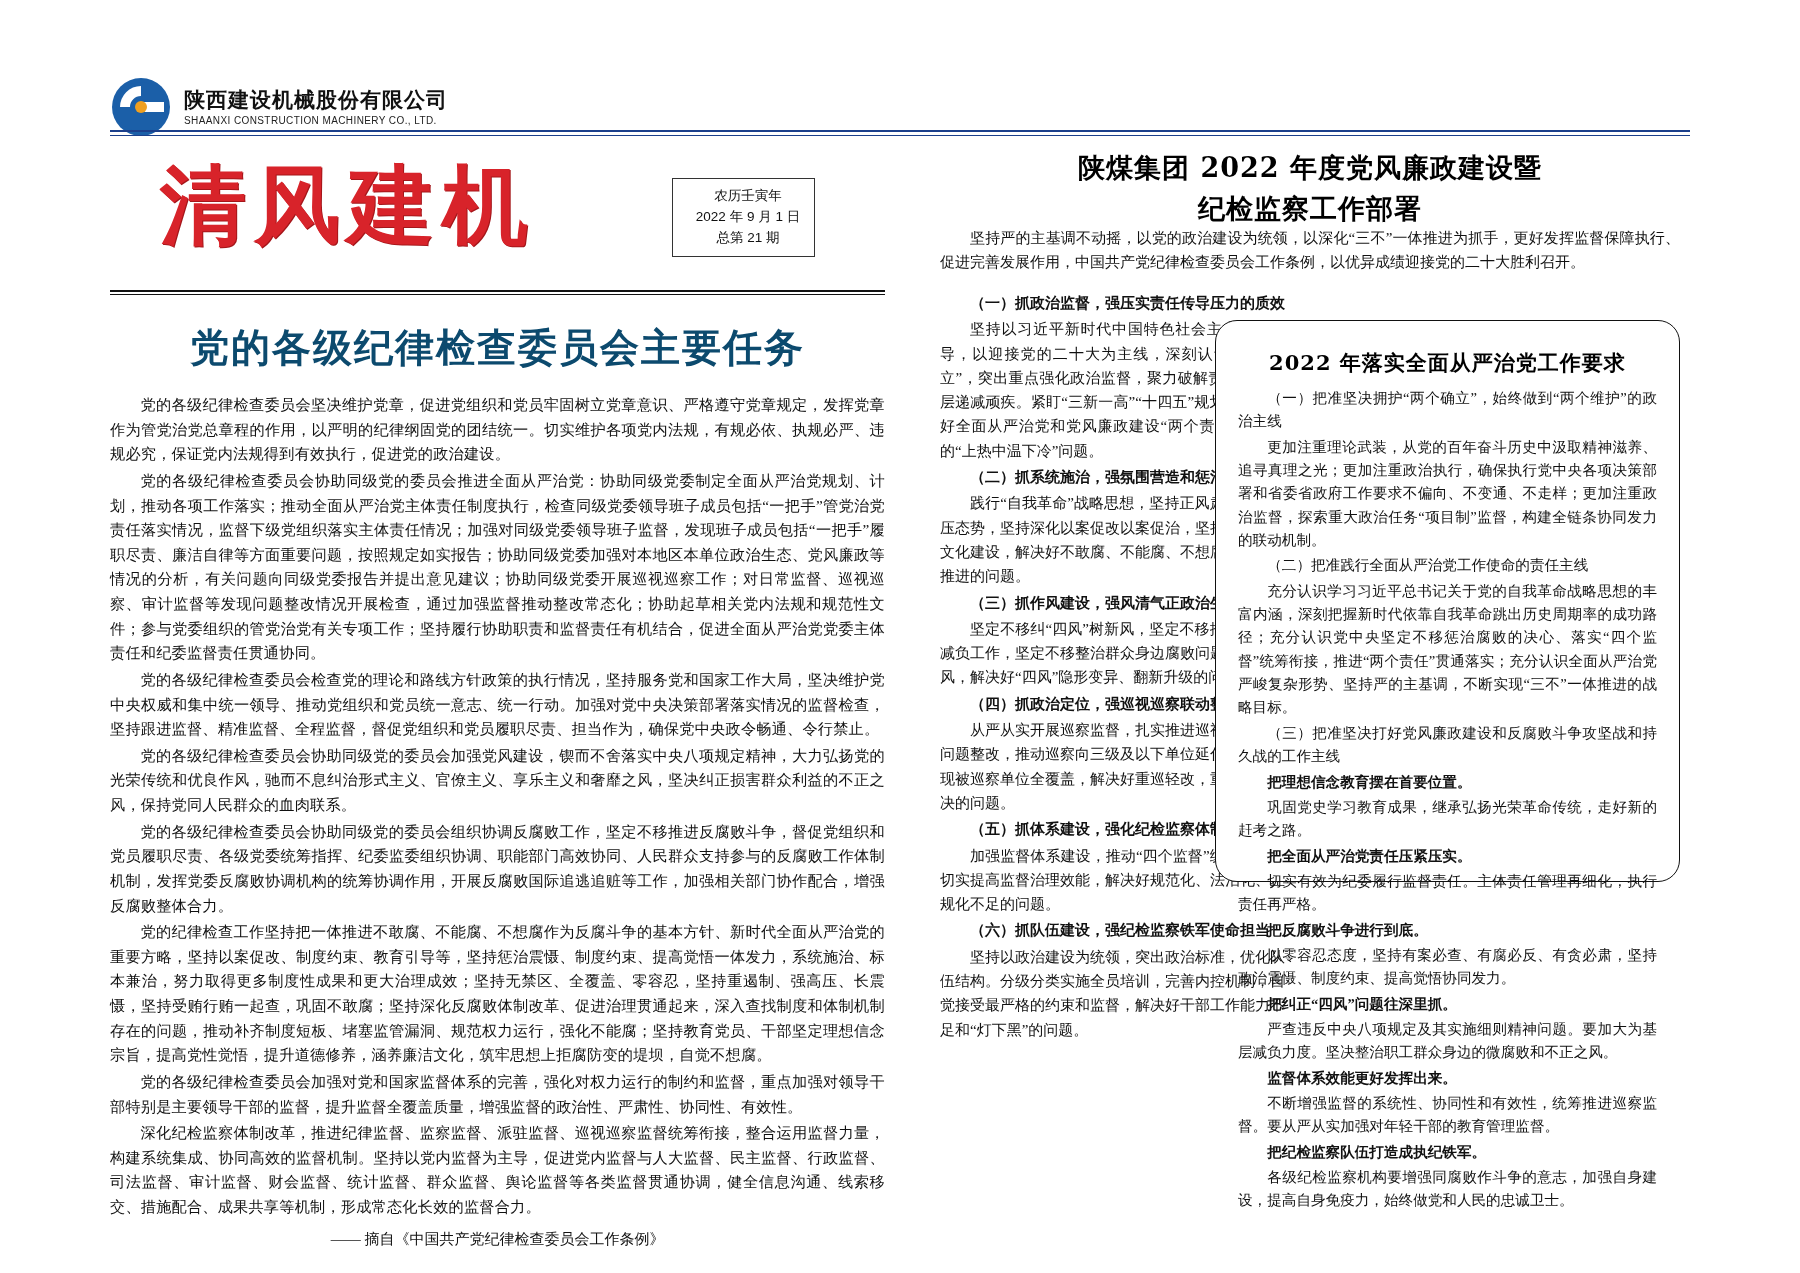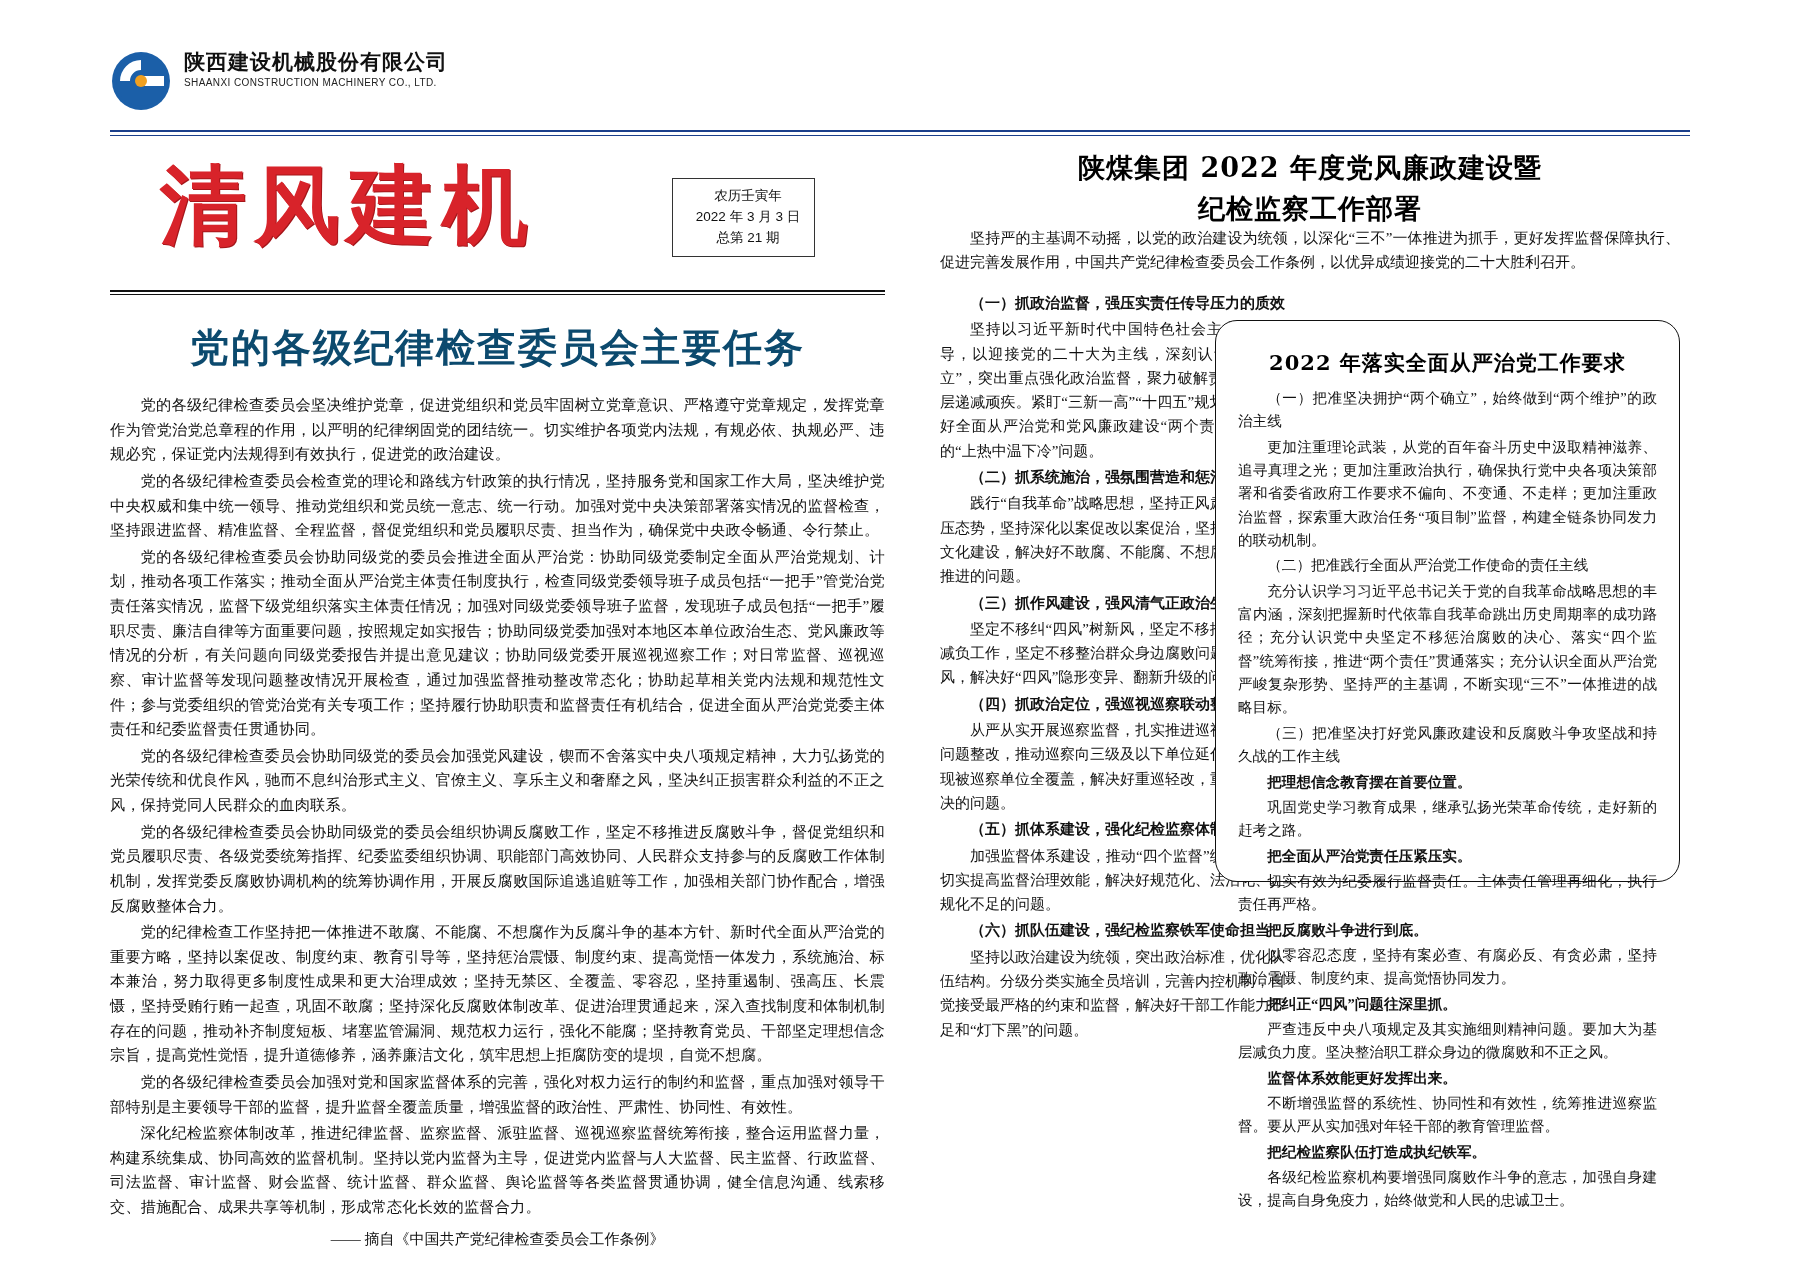--- a/index.html
+++ b/index.html
@@ -20,23 +20,23 @@
     width: 1800px;
     height: 1273px;
     box-sizing: border-box;
     padding: 0;
   }
 
   
   .logo-block {
     position: absolute;
     left: 110px;
-    top: 50px;
+    top: 76px;
     display: flex;
-    align-items: flex-start;
+    align-items: center;
     gap: 12px;
   }
   .logo-mark {
     width: 62px;
     height: 62px;
     position: relative;
   }
   .logo-text {
     display: flex;
     flex-direction: column;
@@ -249,32 +249,32 @@
       <span class="logo-en">SHAANXI CONSTRUCTION MACHINERY CO., LTD.</span>
     </span>
   </div>
   <div class="logo-rule"></div>
   <div class="logo-rule2"></div>
 
   <div class="nameplate">清风建机</div>
 
   <div class="issue-box">
     <div>农历壬寅年</div>
-    <div>2022 年 3 月 3 日</div>
+    <div>2022 年 9 月 1 日</div>
     <div>总第 21 期</div>
   </div>
 
   <div class="left-col">
     <div class="left-rule-top"></div>
     <div class="left-rule-top2"></div>
     <div class="left-title">党的各级纪律检查委员会主要任务</div>
     <div class="body-text">
       <p>党的各级纪律检查委员会坚决维护党章，促进党组织和党员牢固树立党章意识、严格遵守党章规定，发挥党章作为管党治党总章程的作用，以严明的纪律纲固党的团结统一。切实维护各项党内法规，有规必依、执规必严、违规必究，保证党内法规得到有效执行，促进党的政治建设。</p>
+      <p>党的各级纪律检查委员会协助同级党的委员会推进全面从严治党：协助同级党委制定全面从严治党规划、计划，推动各项工作落实；推动全面从严治党主体责任制度执行，检查同级党委领导班子成员包括“一把手”管党治党责任落实情况，监督下级党组织落实主体责任情况；加强对同级党委领导班子监督，发现班子成员包括“一把手”履职尽责、廉洁自律等方面重要问题，按照规定如实报告；协助同级党委加强对本地区本单位政治生态、党风廉政等情况的分析，有关问题向同级党委报告并提出意见建议；协助同级党委开展巡视巡察工作；对日常监督、巡视巡察、审计监督等发现问题整改情况开展检查，通过加强监督推动整改常态化；协助起草相关党内法规和规范性文件；参与党委组织的管党治党有关专项工作；坚持履行协助职责和监督责任有机结合，促进全面从严治党党委主体责任和纪委监督责任贯通协同。</p>
       <p>党的各级纪律检查委员会检查党的理论和路线方针政策的执行情况，坚持服务党和国家工作大局，坚决维护党中央权威和集中统一领导、推动党组织和党员统一意志、统一行动。加强对党中央决策部署落实情况的监督检查，坚持跟进监督、精准监督、全程监督，督促党组织和党员履职尽责、担当作为，确保党中央政令畅通、令行禁止。</p>
-      <p>党的各级纪律检查委员会协助同级党的委员会推进全面从严治党：协助同级党委制定全面从严治党规划、计划，推动各项工作落实；推动全面从严治党主体责任制度执行，检查同级党委领导班子成员包括“一把手”管党治党责任落实情况，监督下级党组织落实主体责任情况；加强对同级党委领导班子监督，发现班子成员包括“一把手”履职尽责、廉洁自律等方面重要问题，按照规定如实报告；协助同级党委加强对本地区本单位政治生态、党风廉政等情况的分析，有关问题向同级党委报告并提出意见建议；协助同级党委开展巡视巡察工作；对日常监督、巡视巡察、审计监督等发现问题整改情况开展检查，通过加强监督推动整改常态化；协助起草相关党内法规和规范性文件；参与党委组织的管党治党有关专项工作；坚持履行协助职责和监督责任有机结合，促进全面从严治党党委主体责任和纪委监督责任贯通协同。</p>
       <p>党的各级纪律检查委员会协助同级党的委员会加强党风建设，锲而不舍落实中央八项规定精神，大力弘扬党的光荣传统和优良作风，驰而不息纠治形式主义、官僚主义、享乐主义和奢靡之风，坚决纠正损害群众利益的不正之风，保持党同人民群众的血肉联系。</p>
       <p>党的各级纪律检查委员会协助同级党的委员会组织协调反腐败工作，坚定不移推进反腐败斗争，督促党组织和党员履职尽责、各级党委统筹指挥、纪委监委组织协调、职能部门高效协同、人民群众支持参与的反腐败工作体制机制，发挥党委反腐败协调机构的统筹协调作用，开展反腐败国际追逃追赃等工作，加强相关部门协作配合，增强反腐败整体合力。</p>
       <p>党的纪律检查工作坚持把一体推进不敢腐、不能腐、不想腐作为反腐斗争的基本方针、新时代全面从严治党的重要方略，坚持以案促改、制度约束、教育引导等，坚持惩治震慑、制度约束、提高觉悟一体发力，系统施治、标本兼治，努力取得更多制度性成果和更大治理成效；坚持无禁区、全覆盖、零容忍，坚持重遏制、强高压、长震慑，坚持受贿行贿一起查，巩固不敢腐；坚持深化反腐败体制改革、促进治理贯通起来，深入查找制度和体制机制存在的问题，推动补齐制度短板、堵塞监管漏洞、规范权力运行，强化不能腐；坚持教育党员、干部坚定理想信念宗旨，提高党性觉悟，提升道德修养，涵养廉洁文化，筑牢思想上拒腐防变的堤坝，自觉不想腐。</p>
       <p>党的各级纪律检查委员会加强对党和国家监督体系的完善，强化对权力运行的制约和监督，重点加强对领导干部特别是主要领导干部的监督，提升监督全覆盖质量，增强监督的政治性、严肃性、协同性、有效性。</p>
       <p>深化纪检监察体制改革，推进纪律监督、监察监督、派驻监督、巡视巡察监督统筹衔接，整合运用监督力量，构建系统集成、协同高效的监督机制。坚持以党内监督为主导，促进党内监督与人大监督、民主监督、行政监督、司法监督、审计监督、财会监督、统计监督、群众监督、舆论监督等各类监督贯通协调，健全信息沟通、线索移交、措施配合、成果共享等机制，形成常态化长效的监督合力。</p>
       <div class="source-line">—— 摘自《中国共产党纪律检查委员会工作条例》</div>
     </div>
   </div>
 
   <div class="right-col">

